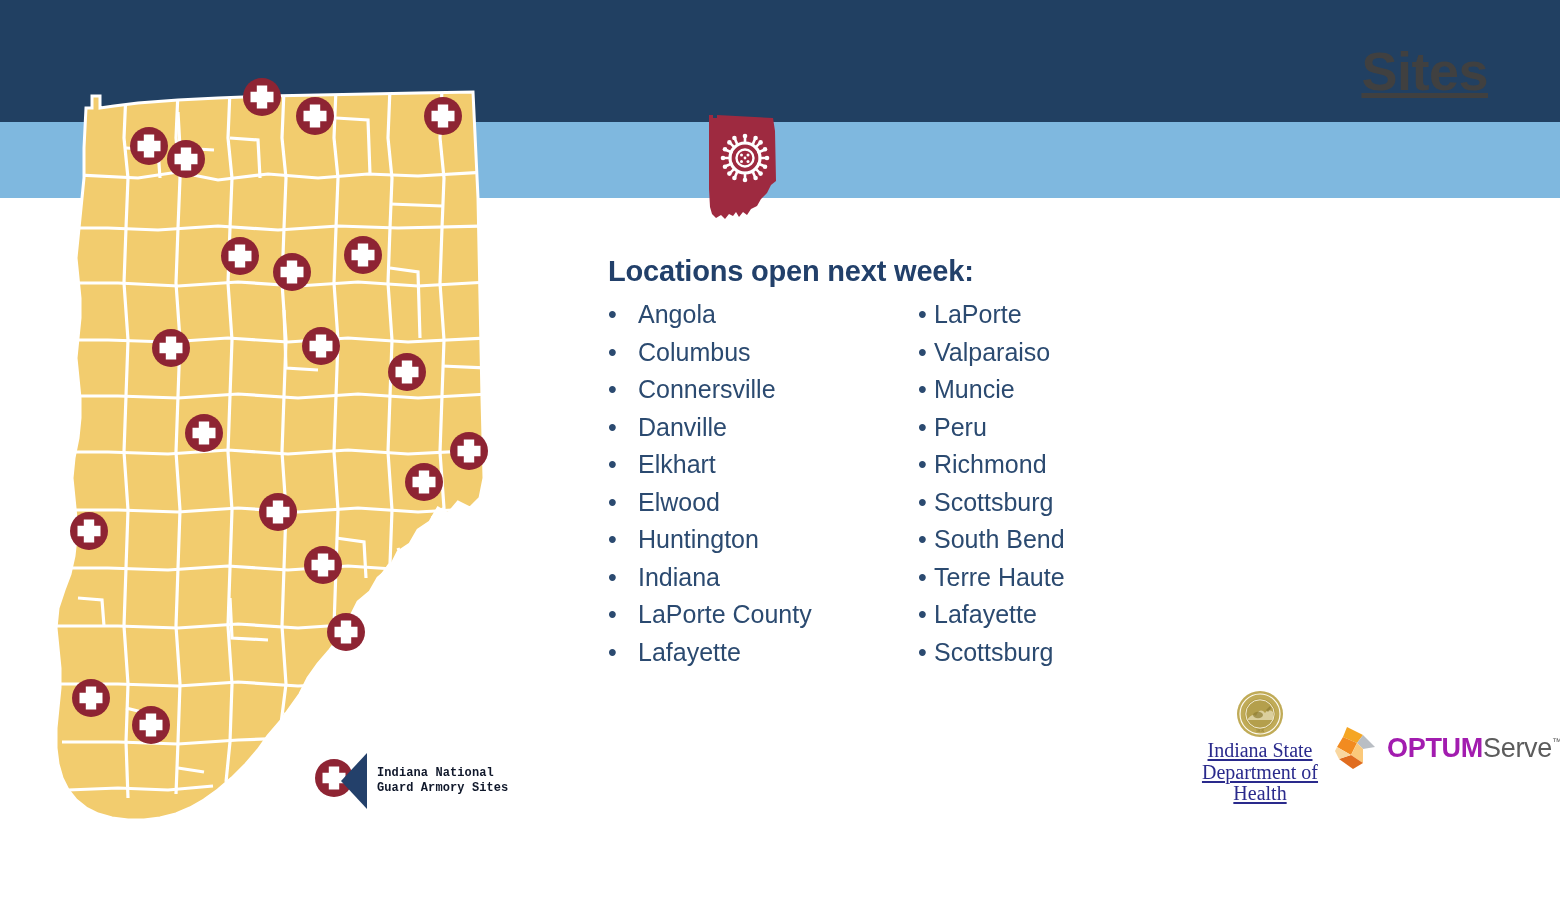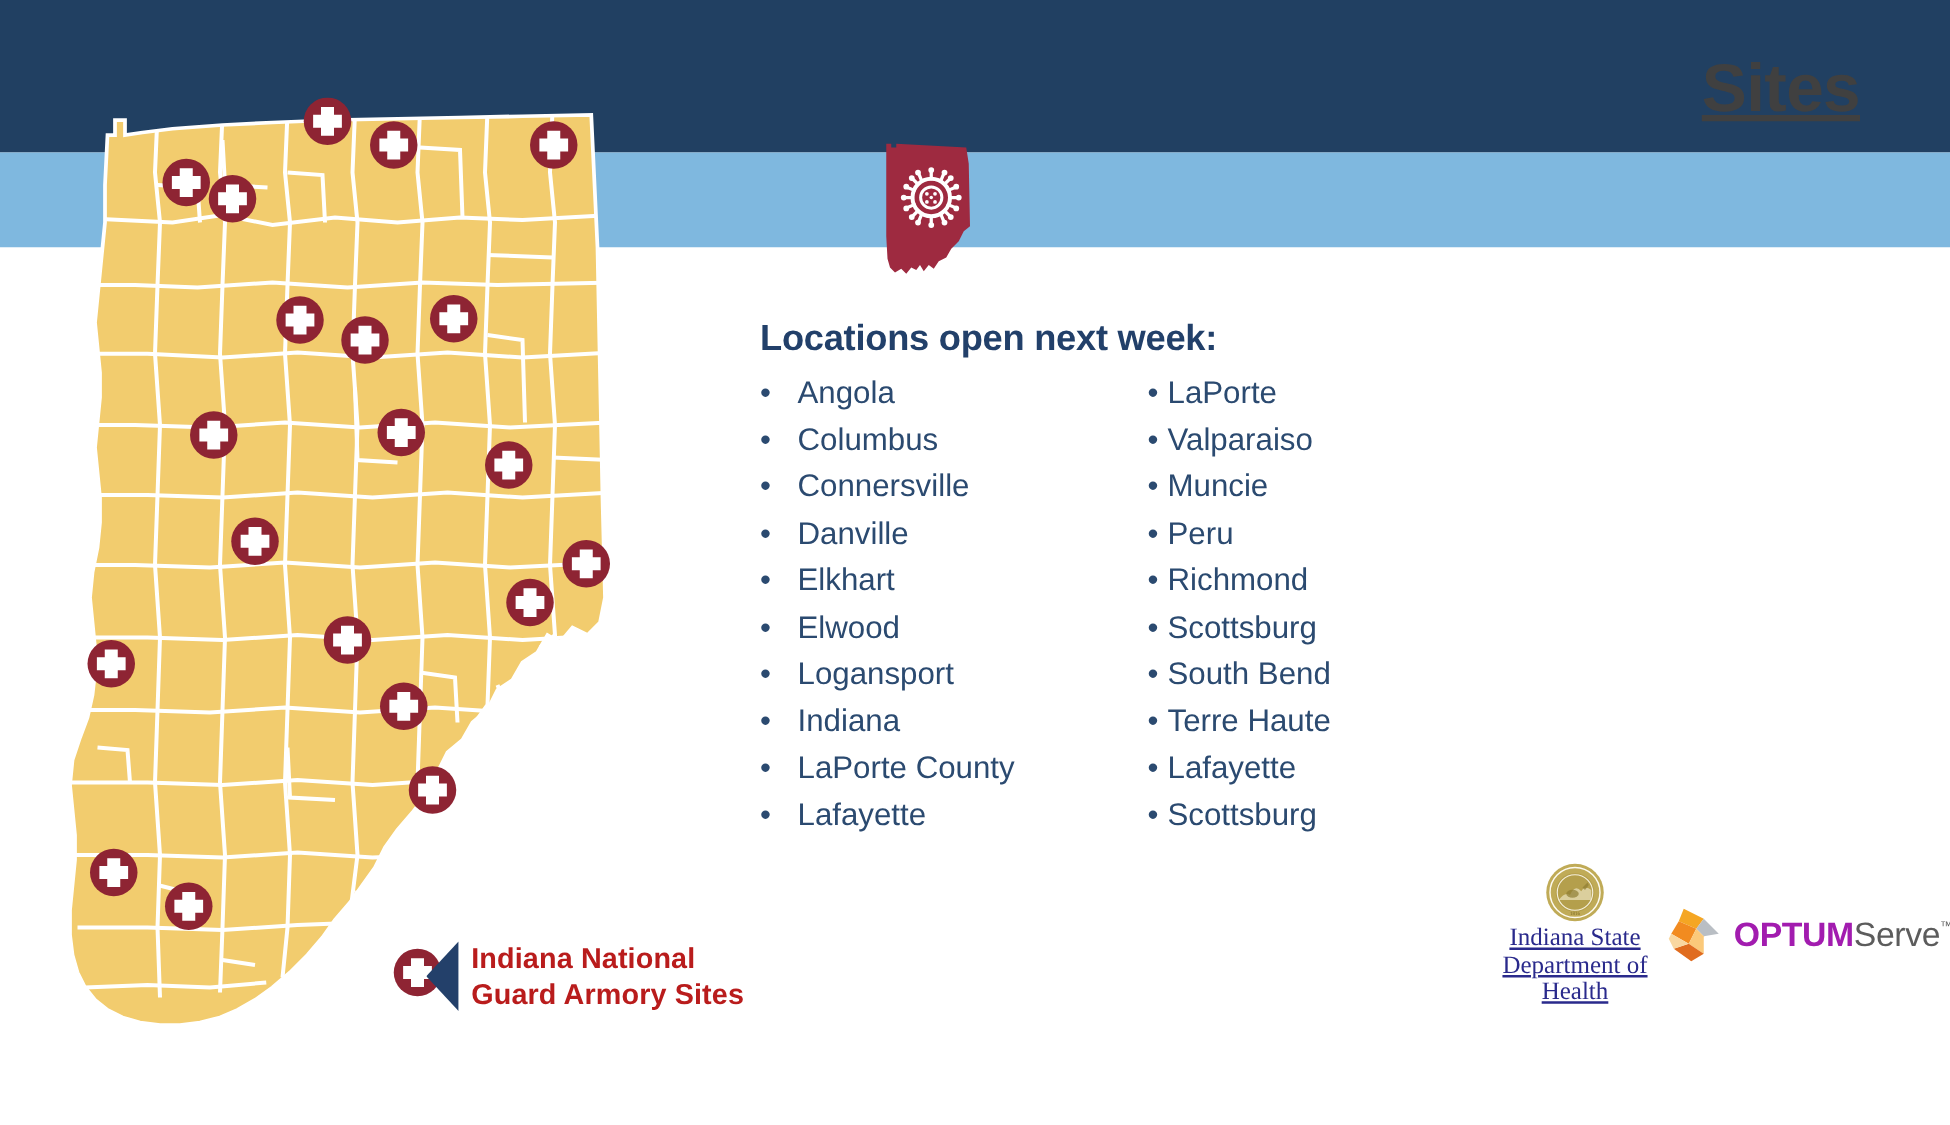--- a/index.html
+++ b/index.html
@@ -54,23 +54,24 @@
   #armory-caption {
     position:absolute; left:341px; top:750px; width:300px; height:62px; z-index:8;
     display:flex; align-items:center; gap:10px;
   }
   #armory-arrow {
     width:26px; height:56px; flex:0 0 26px;
     background:#23406a;
     clip-path:polygon(100% 0%, 100% 100%, 0% 50%);
   }
   #armory-text {
-    color:#b91c1c; font-size:23px; font-weight:bold; line-height:1.28;
+    color:#0f172a; font-size:12px; font-weight:bold; line-height:1.28;
     white-space:pre-line;
     letter-spacing:0.1px;
+    font-family:Liberation Mono, monospace;
   }
 
   
   #locations-panel {
     position:absolute; left:608px; top:255px; width:620px; z-index:6;
   }
   #locations-heading {
     color:#22406a; font-size:29px; font-weight:bold; letter-spacing:-0.2px;
     margin-bottom:14px;
   }
@@ -379,21 +380,21 @@
       <div class="loc-item">
           <span class="loc-bullet">•</span>
           <span>Elkhart</span>
         </div>
       <div class="loc-item">
           <span class="loc-bullet">•</span>
           <span>Elwood</span>
         </div>
       <div class="loc-item">
           <span class="loc-bullet">•</span>
-          <span>Logansport</span>
+          <span>Huntington</span>
         </div>
       <div class="loc-item">
           <span class="loc-bullet">•</span>
           <span>Indiana</span>
         </div>
       <div class="loc-item">
           <span class="loc-bullet">•</span>
           <span>LaPorte County</span>
         </div>
       <div class="loc-item">

